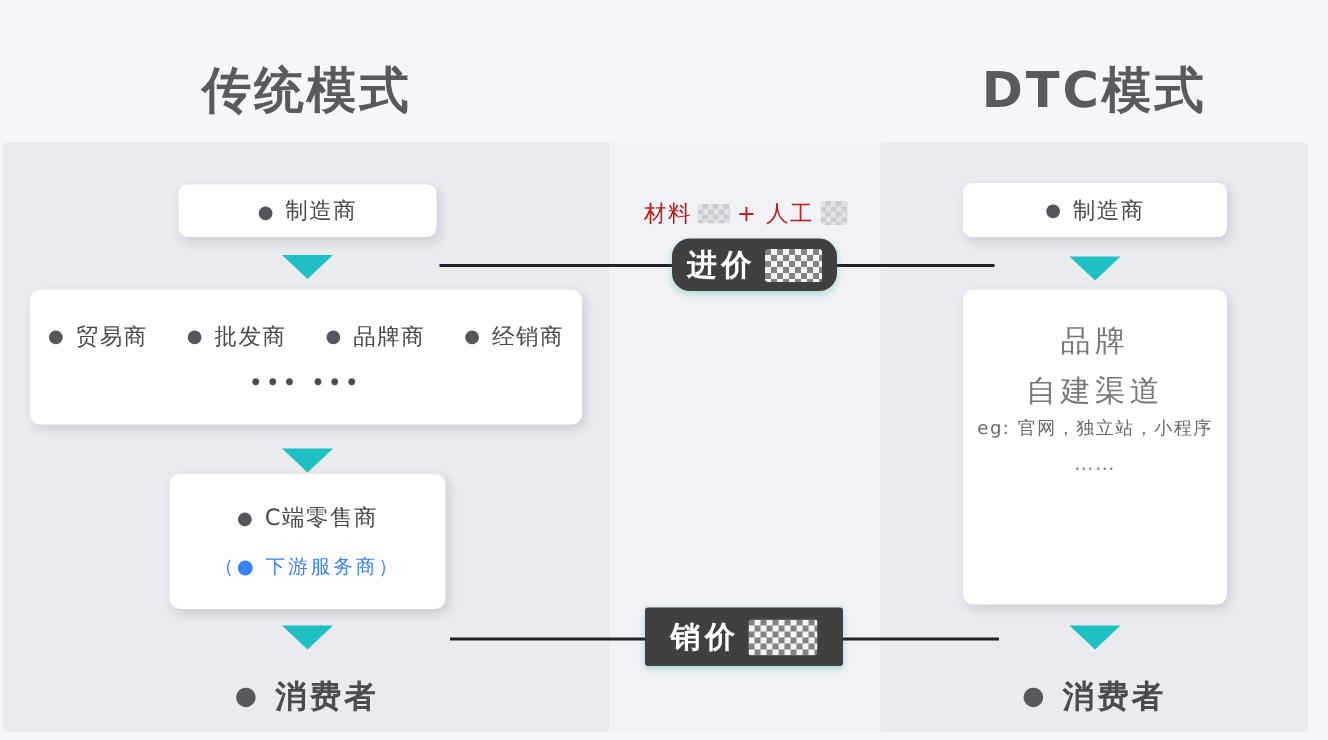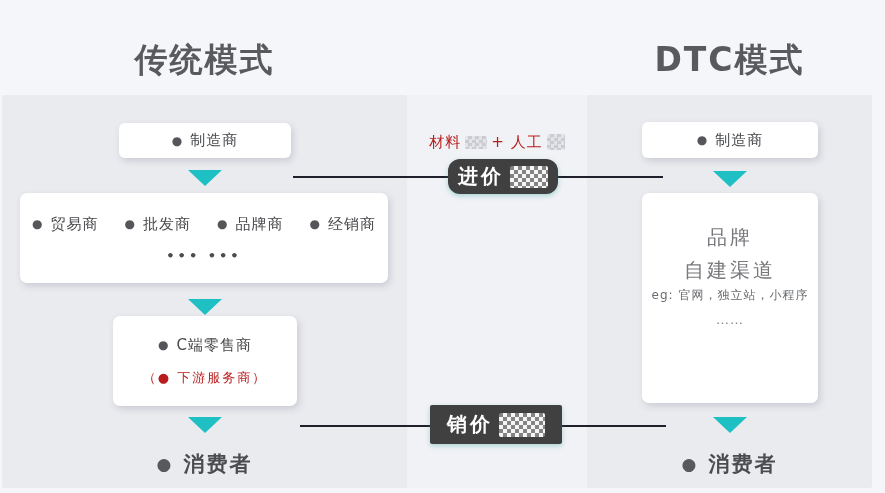--- a/index.html
+++ b/index.html
@@ -41,23 +41,23 @@
 
   .card.manu-l { left:119px; top:123px; width:172px; height:35px; border-radius:6px; }
   .card.manu-r { left:642px; top:122px; width:176px; height:36px; border-radius:6px; }
 
   .card.middlemen { left:20px; top:193px; width:368px; height:90px; gap:15px; }
   .middle-row { display:flex; gap:26px; }
   .mm-item { display:flex; align-items:center; }
   .dots { font-size:13px; font-weight:700; color:#4b4c50; letter-spacing:3px; line-height:1; }
 
   .card.retailer { left:113px; top:316px; width:184px; height:90px; gap:14px; }
-  .retailer-note { font-size:13px; color:#b91c1c; letter-spacing:2px; }
-
-  .card.channel { left:642px; top:193px; width:176px; height:210px; justify-content:flex-start; padding-top:28px; }
+  .retailer-note { font-size:13px; color:#3b82f6; letter-spacing:2px; }
+
+  .card.channel { left:642px; top:193px; width:176px; height:210px; justify-content:flex-start; padding-top:18px; }
   .channel-title { font-size:20px; color:#77787b; letter-spacing:3px; text-align:center; line-height:33px; }
   .channel-eg { font-size:12px; color:#686a6e; letter-spacing:1px; }
   .channel-more { margin-top:8px; font-size:13px; color:#85868a; letter-spacing:1px; }
 
   
   .tri {
     position:absolute; width:0; height:0; z-index:2;
     border-left:17px solid transparent;
     border-right:17px solid transparent;
     border-top:16px solid #1ec0c3;

